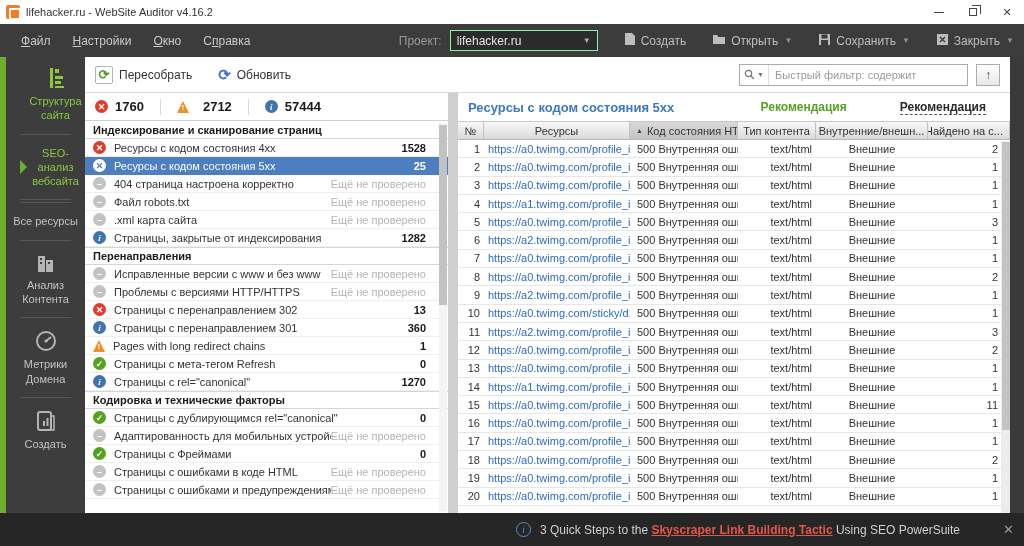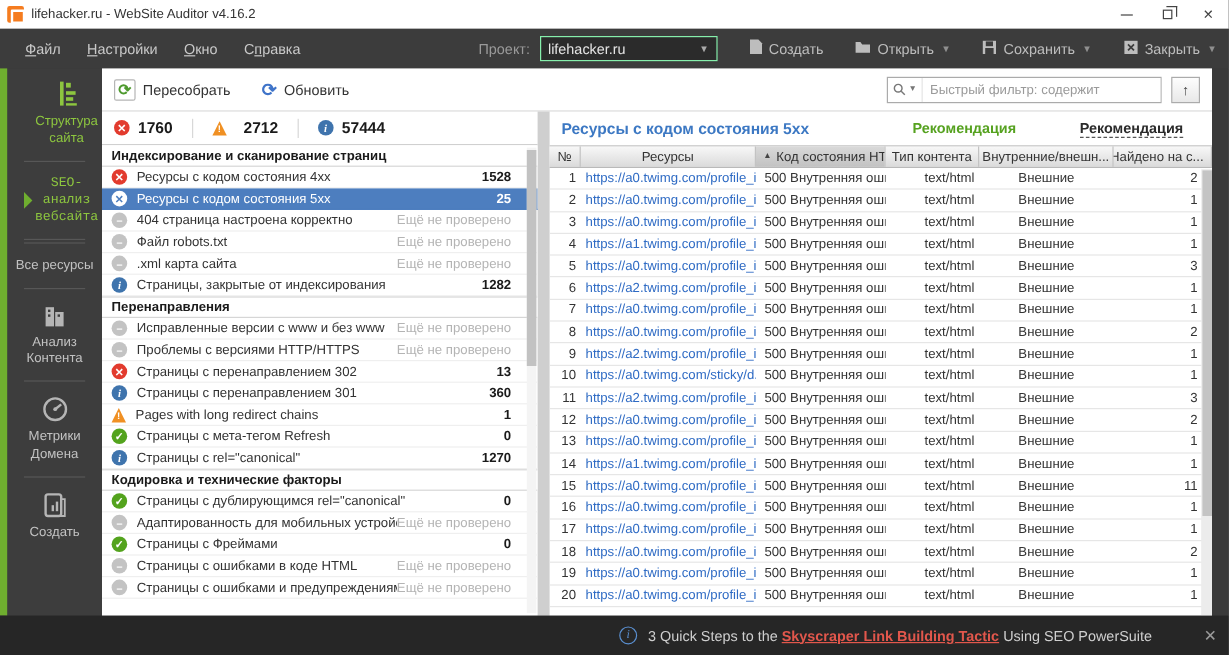--- a/index.html
+++ b/index.html
@@ -28,21 +28,21 @@
   .top-btn { display:flex; align-items:center; color:#bdbdbd; font-size:12px; margin-left:26px; cursor:default; }
   .top-btn svg { margin-right:5px; }
   .top-btn .caret { font-size:8px; color:#8f8f8f; margin-left:6px; }
 
   
   .bodyrow { flex:1 1 auto; display:flex; min-height:0; }
   .sidebar { width:85px; background:#3d3d3d; position:relative; padding-left:6px; flex:0 0 auto; }
   .side-strip { position:absolute; left:0; top:0; bottom:0; width:6px; background:#6fae2f; }
   .side-item { position:relative; text-align:center; font-size:11px; color:#c2c2c2; padding:9px 2px; line-height:1.3; cursor:default; }
   .side-item.green { color:#8dc63f;margin-left:20px; }
-  .side-item.active { color:#8dc63f;font-family:Liberation Mono, monospace; }
+  .side-item.active { color:#8dc63f; }
   .side-item.active::before { content:""; position:absolute; left:-6px; top:50%; margin-top:-7px; border-left:7px solid #6fae2f; border-top:7px solid transparent; border-bottom:7px solid transparent; }
   .side-item .s-ico { display:block; margin:0 auto 4px; }
   .side-sep { height:1px; background:#575757; margin:2px 14px; }
 
   .content { flex:1 1 auto; display:flex; flex-direction:column; background:#3a3a3a; min-width:0; }
   .content-inner { margin-right:14px; background:#fff; flex:1 1 auto; display:flex; flex-direction:column; min-height:0; }
 
   
   .toolbar { height:36px; border-bottom:1px solid #d9d9d9; display:flex; align-items:center; padding:0 10px; flex:0 0 auto; }
   .tool-btn { display:flex; align-items:center; font-size:12px; color:#333; margin-right:26px; cursor:default; }

